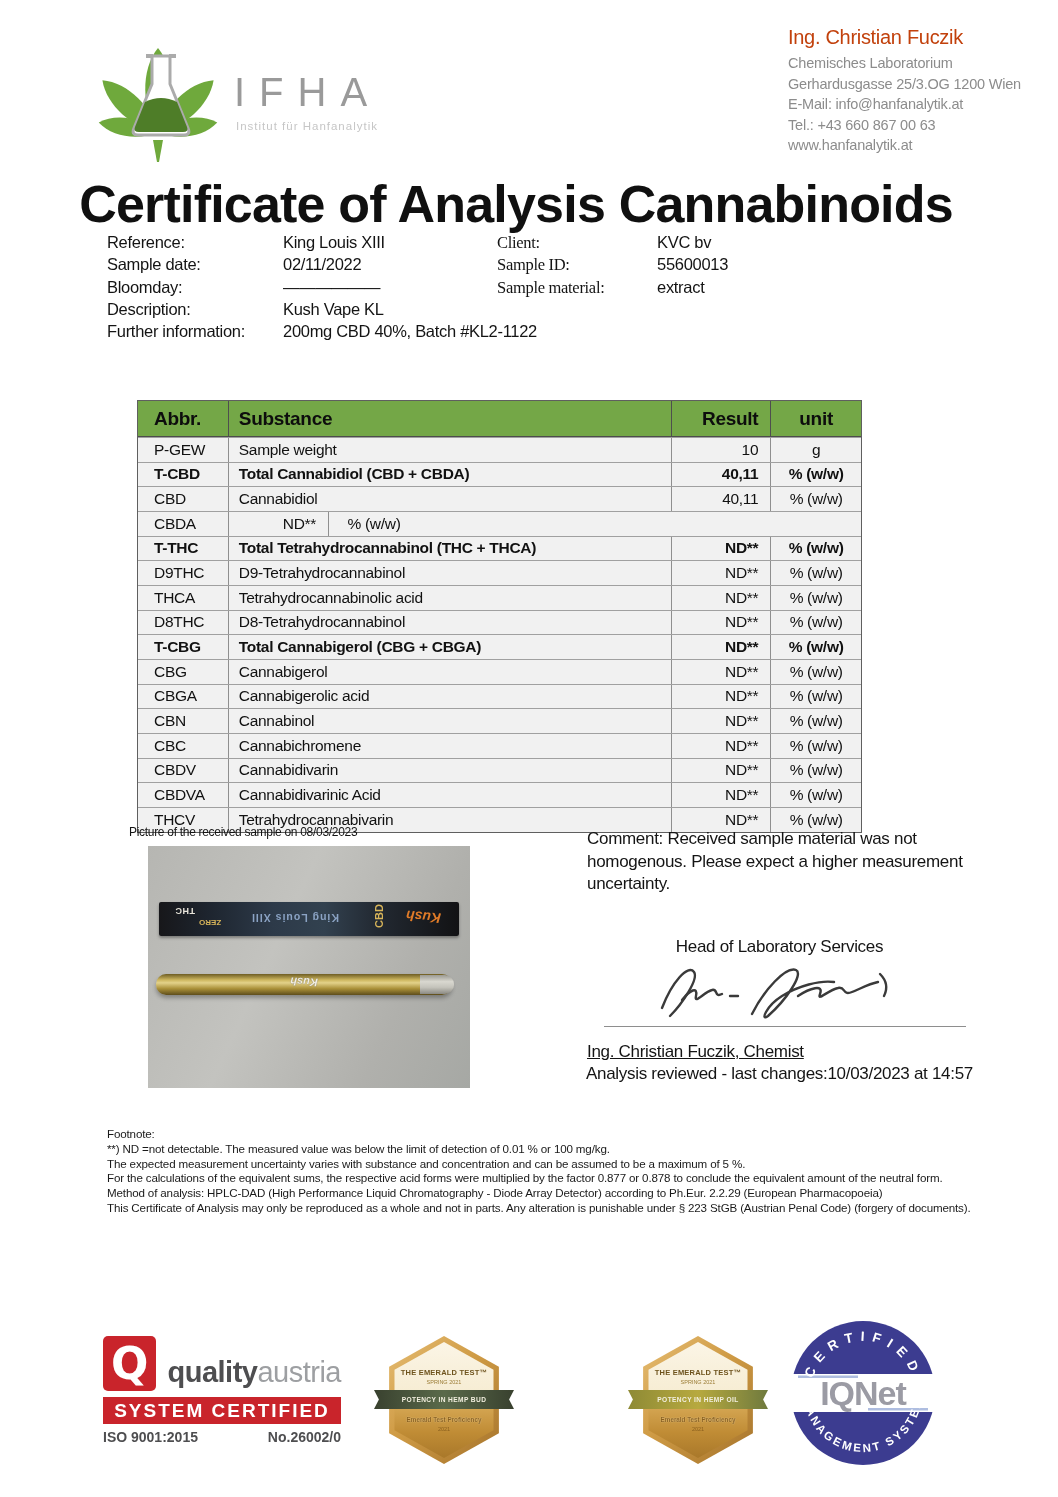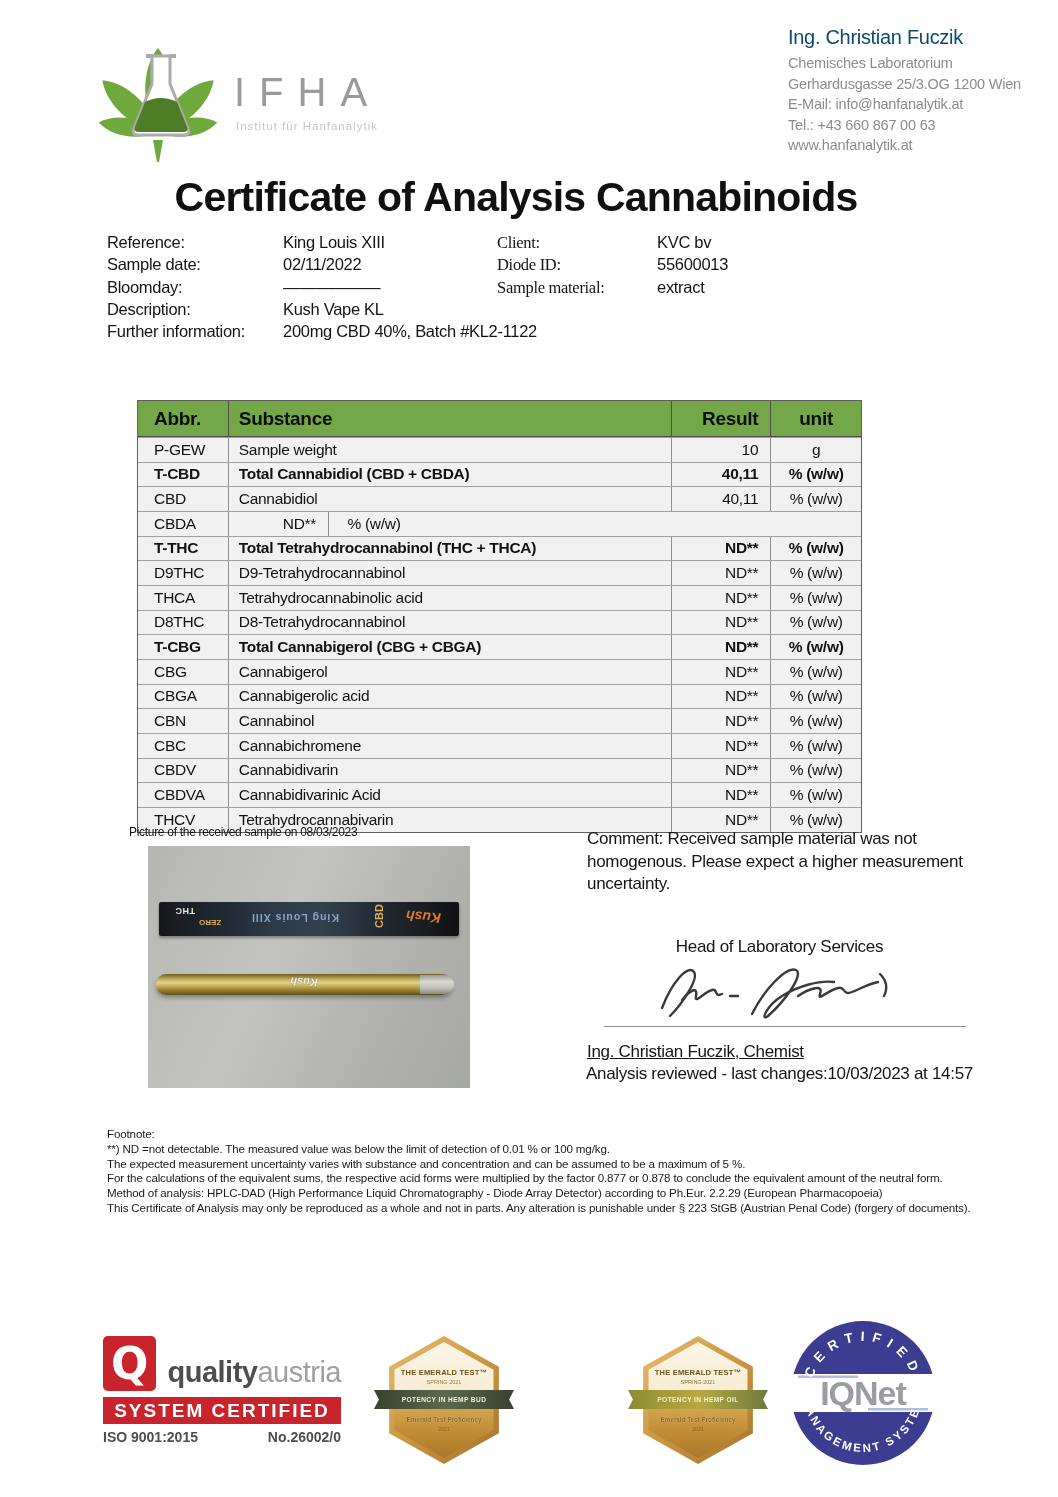--- a/index.html
+++ b/index.html
@@ -2,26 +2,26 @@
 <html><head>
 <meta charset="utf-8">
 <style>
   html,body{margin:0;padding:0;background:#fff;}
   .page{position:relative;width:1058px;height:1497px;background:#fff;overflow:hidden;
         font-family:"Liberation Sans",sans-serif;color:#141414;}
 
   
   .logo-wrap{position:absolute;left:46px;top:20px;width:340px;height:142px;}
   .contact{position:absolute;left:788px;top:26px;width:250px;color:#8c8c8c;}
-  .contact .c-name{font-size:20px;color:#0c4a6e;margin-bottom:4px;letter-spacing:-0.3px;}
+  .contact .c-name{font-size:20px;color:#c2410c;margin-bottom:4px;letter-spacing:-0.3px;}
   .contact .c-line{font-size:14.5px;line-height:20.5px;letter-spacing:-0.2px;}
 
   
   .doc-title{position:absolute;top:174px;left:0;width:1032px;text-align:center;
-             font-size:41px;font-weight:bold;color:#101010;letter-spacing:-0.8px;}
+             font-size:52px;font-weight:bold;color:#101010;letter-spacing:-0.8px;}
 
   
   .meta-left{position:absolute;left:107px;top:233px;}
   .meta-right{position:absolute;left:497px;top:233px;}
   .m-row{display:flex;height:22.3px;font-size:16.5px;letter-spacing:-0.3px;}
   .meta-left .m-label{width:176px;}
   .meta-right .m-label{width:160px;font-family:Liberation Serif, serif;}
 
   
   .coa-table{position:absolute;left:137px;top:400px;width:725px;border:1px solid #5f5f5f;
@@ -181,21 +181,21 @@
       <span class="m-value">200mg CBD 40%, Batch #KL2-1122</span>
     </div>
   </div>
 
   <div class="meta-right">
     <div class="m-row">
       <span class="m-label">Client:</span>
       <span class="m-value">KVC bv</span>
     </div>
     <div class="m-row">
-      <span class="m-label">Diode ID:</span>
+      <span class="m-label">Sample ID:</span>
       <span class="m-value">55600013</span>
     </div>
     <div class="m-row">
       <span class="m-label">Sample material:</span>
       <span class="m-value">extract</span>
     </div>
   </div>
 
   <div class="coa-table">
     <div class="thead">

